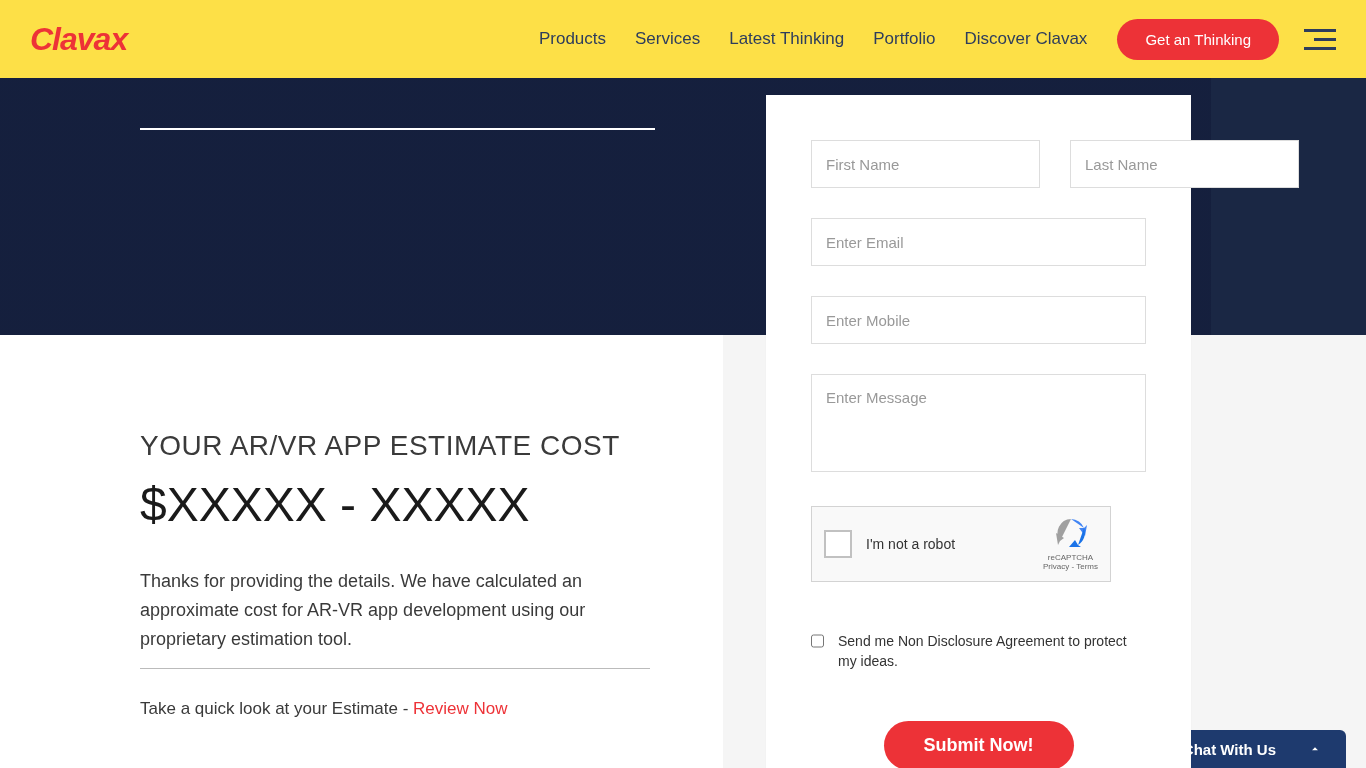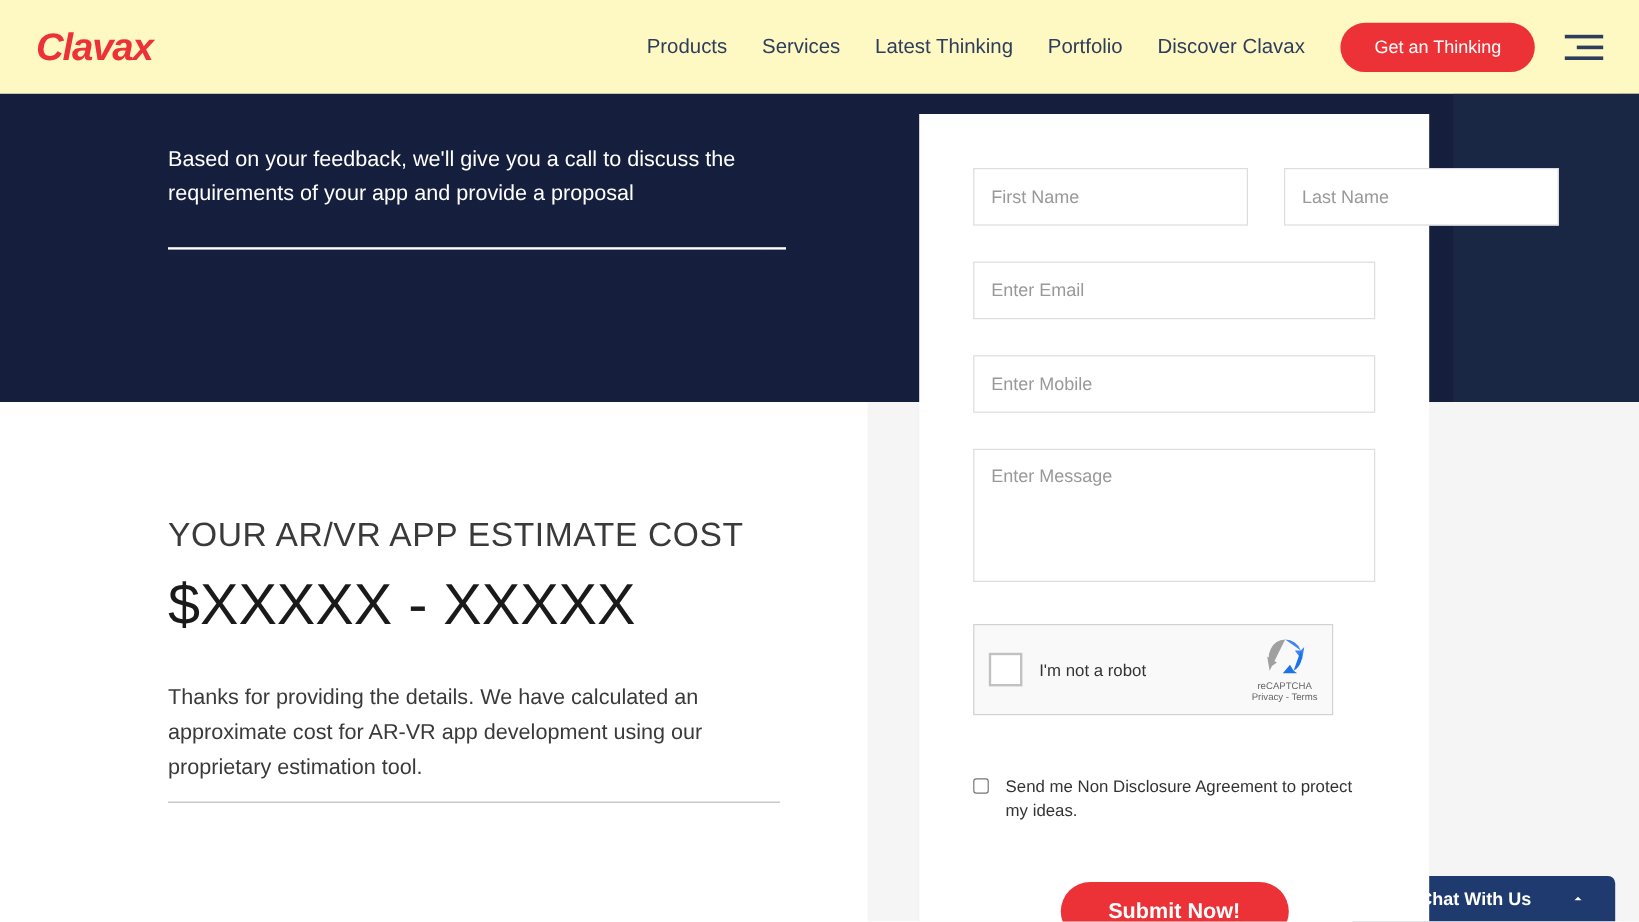--- a/index.html
+++ b/index.html
@@ -1,18 +1,18 @@
 <!DOCTYPE html>
 <html><head>
 <meta charset="utf-8">
 <style>
 * { margin: 0; padding: 0; box-sizing: border-box; font-family: -apple-system, BlinkMacSystemFont, 'Segoe UI', Arial, sans-serif; }
 body { width: 1366px; height: 768px; overflow: hidden; position: relative; background: #fff; }
 
-.header { height: 78px; background: #fef9c3; display: flex; align-items: center; padding: 0 30px; position: relative; z-index: 10; }
+.header { height: 78px; background: #fde047; display: flex; align-items: center; padding: 0 30px; position: relative; z-index: 10; }
 .logo { font-size: 32px; font-weight: 700; color: #ed3237; font-style: italic; letter-spacing: -1px; }
 .nav { display: flex; gap: 29px; margin-left: auto; margin-right: 30px; }
 .nav-item { color: #2E3D5C; font-size: 17px; cursor: pointer; }
 .cta { background: #ed3237; color: #fff; padding: 12px 28px; border-radius: 30px; font-size: 15px; font-weight: 500; cursor: pointer; margin-right: 25px; }
 .menu-icon { width: 32px; cursor: pointer; }
 .menu-icon div { height: 3px; background: #2E3D5C; margin: 6px 0; }
 .menu-icon div:nth-child(2) { width: 22px; margin-left: 10px; }
 
 .hero { height: 257px; background: linear-gradient(rgba(20, 30, 60, 0.85), rgba(20, 30, 60, 0.85)), #1a2744; padding: 20px 140px 0; position: relative; }
 .hero h1 { color: #fff; font-size: 40px; font-weight: 800; letter-spacing: 1px; margin-top: 0; }
@@ -25,21 +25,21 @@
 .thanks-text { font-size: 18px; color: #3a3a3a; margin-top: 35px; max-width: 510px; line-height: 1.6; border-bottom: 1px solid #bbb; padding-bottom: 15px; }
 .review-line { margin-top: 30px; font-size: 17px; color: #3a3a3a; }
 .review-link { color: #ed3237; cursor: pointer; }
 
 .form-card { position: absolute; top: 95px; right: 175px; width: 425px; background: #fff; padding: 45px 45px 30px; box-shadow: 0 0 1px rgba(0,0,0,0.05); }
 .form-row { display: flex; gap: 30px; margin-bottom: 30px; }
 .form-input { flex: 1; height: 48px; border: 1px solid #ddd; padding: 0 14px; font-size: 15px; color: #333; }
 .form-input::placeholder { color: #999; }
 .form-full { width: 100%; height: 48px; border: 1px solid #ddd; padding: 0 14px; font-size: 15px; margin-bottom: 30px; }
 .form-full::placeholder { color: #999; }
-.form-textarea { width: 100%; height: 111px; border: 1px solid #ddd; padding: 14px; font-size: 15px; margin-bottom: 30px; resize: none; font-family: inherit; }
+.form-textarea { width: 100%; height: 98px; border: 1px solid #ddd; padding: 14px; font-size: 15px; margin-bottom: 30px; resize: none; font-family: inherit; }
 .form-textarea::placeholder { color: #999; }
 
 .recaptcha { width: 300px; height: 76px; border: 1px solid #d3d3d3; background: #f9f9f9; display: flex; align-items: center; padding: 0 12px; margin-bottom: 50px; position: relative; }
 .recaptcha-check { width: 28px; height: 28px; border: 2px solid #c1c1c1; background: #fff; margin-right: 14px; }
 .recaptcha-text { font-size: 14px; color: #333; flex: 1; }
 .recaptcha-badge { text-align: center; font-size: 8px; color: #666; }
 .recaptcha-logo { width: 32px; height: 32px; margin: 0 auto 2px; }
 .recaptcha-terms { font-size: 8px; color: #666; }
 
 .nda-row { display: flex; gap: 14px; align-items: flex-start; margin-bottom: 50px; }
@@ -76,31 +76,33 @@
   </div>
   <div class="cta">Get an Thinking</div>
   <div class="menu-icon">
     <div></div>
       <div></div>
       <div></div>
   </div>
 </div>
 
 <div class="hero">
-  <p>Based on your feedback, we'll give you a call to discuss the requirements of your app and provide a proposal</p>
   <div class="hero-line"></div>
 </div>
 
 <div class="right-strip"></div>
 <div class="content-bg"></div>
 
 <div class="content">
   <div class="estimate-title">YOUR AR/VR APP ESTIMATE COST</div>
   <div class="estimate-price">$XXXXX - XXXXX</div>
   <div class="thanks-text">Thanks for providing the details. We have calculated an approximate cost for AR-VR app development using our proprietary estimation tool.</div>
+  <div class="review-line">
+    <span>Take a quick look at your Estimate - </span><span class="review-link">Review Now</span>
+  </div>
 </div>
 
 <div class="form-card">
   <div class="form-row">
     <input class="form-input" placeholder="First Name" style="">
     <input class="form-input" placeholder="Last Name" style="">
   </div>
   <input class="form-full" placeholder="Enter Email" style="">
   <input class="form-full" placeholder="Enter Mobile" style="">
   <textarea class="form-textarea" placeholder="Enter Message" style=""></textarea>

